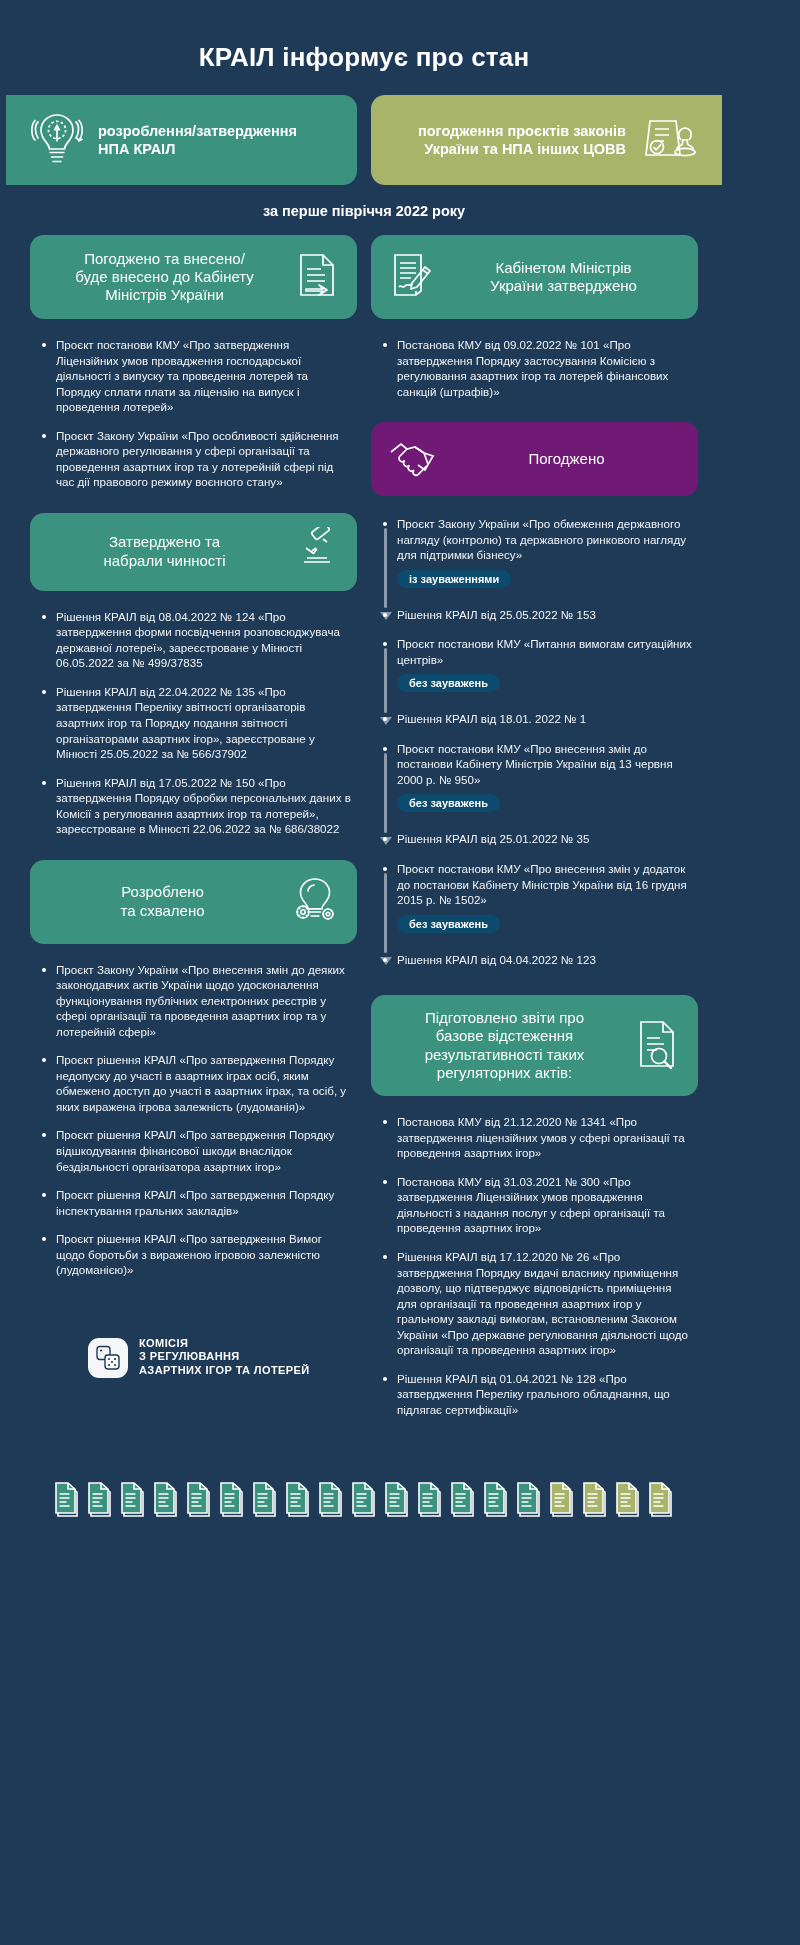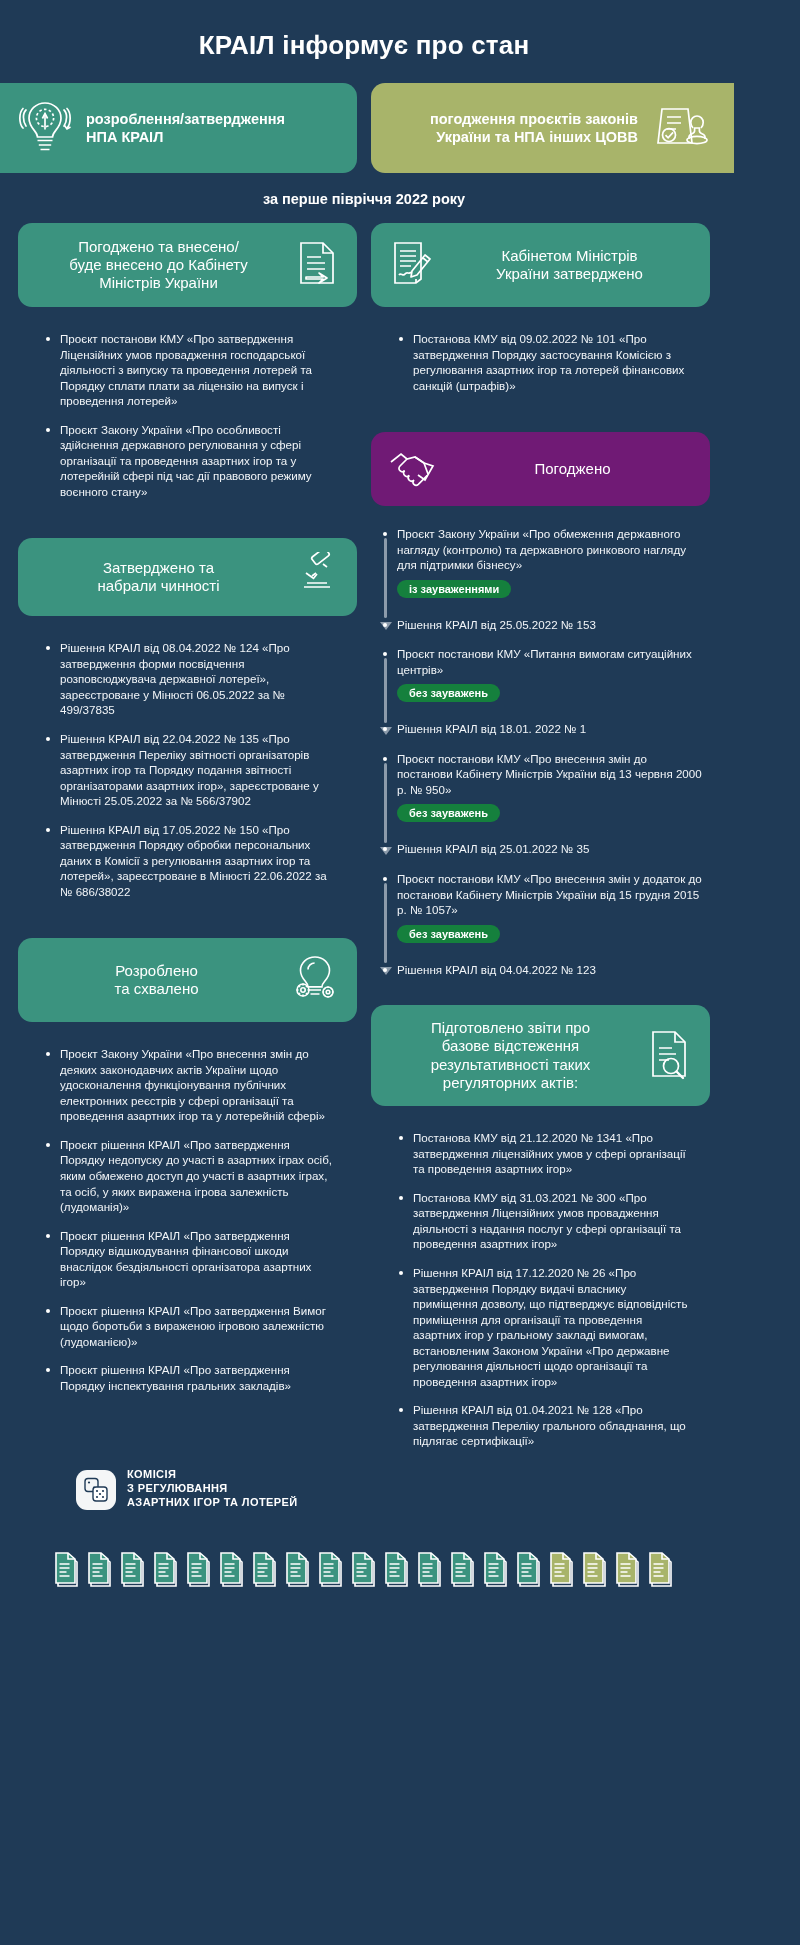--- a/index.html
+++ b/index.html
@@ -13,21 +13,21 @@
     width: 800px;
     min-height: 1945px;
     position: relative;
     overflow-x: hidden;
   }
   .page {
     width: 728px;
     min-height: 1945px;
     background: #1f3a56;
     position: relative;
-    padding: 0;
+    padding: 12px;
   }
 
   
   .main-title {
     text-align: center;
     font-size: 26px;
     font-weight: bold;
     letter-spacing: .2px;
     padding: 30px 20px 22px 20px;
     color: #ffffff;
@@ -107,21 +107,21 @@
     text-align: center;
   }
   .banner .banner-icon { flex: 0 0 auto; }
   .banner.icon-right { }
   .banner.icon-left .banner-title { text-align: center; }
 
   
   ul.bullets {
     list-style: none;
     padding: 8px 6px 10px 10px;
-    margin: 16px;
+    margin: 0;
   }
   ul.bullets > li {
     position: relative;
     padding-left: 16px;
     margin-bottom: 13px;
     font-size: 11.6px;
     line-height: 1.34;
     color: #f2f5f8;
   }
   ul.bullets > li:before {
@@ -170,21 +170,21 @@
     position: absolute;
     left: -1px;
     bottom: 2px;
     width: 0; height: 0;
     border-left: 6px solid transparent;
     border-right: 6px solid transparent;
     border-top: 8px solid #8c9bab;
   }
   .badge {
     display: inline-block;
-    background: #15803d;
+    background: #0c4a6e;
     color: #ffffff;
     font-size: 11px;
     font-weight: bold;
     border-radius: 11px;
     padding: 3px 12px;
     margin: 7px 0 7px 16px;
   }
   .flow .result-line {
     position: relative;
     padding-left: 16px;
@@ -341,22 +341,22 @@
             <circle cx="39" cy="40" r="5"></circle>
             <path d="M39 34.5v1.6M39 44v1.6M33.5 40h1.6M42.9 40h1.6M35.1 36.1l1.1 1.1M41.8 42.8l1.1 1.1M42.9 36.1l-1.1 1.1M36.2 42.8l-1.1 1.1"></path>
             <circle cx="39" cy="40" r="1.8"></circle>
           </svg>
         </span>
       </div>
       <ul class="bullets">
         <li>Проєкт Закону України «Про внесення змін до деяких законодавчих актів України щодо удосконалення функціонування публічних електронних реєстрів у сфері організації та проведення азартних ігор та у лотерейній сфері»</li>
         <li>Проєкт рішення КРАІЛ «Про затвердження Порядку недопуску до участі в азартних іграх осіб, яким обмежено доступ до участі в азартних іграх, та осіб, у яких виражена ігрова залежність (лудоманія)»</li>
         <li>Проєкт рішення КРАІЛ «Про затвердження Порядку відшкодування фінансової шкоди внаслідок бездіяльності організатора азартних ігор»</li>
+        <li>Проєкт рішення КРАІЛ «Про затвердження Порядку інспектування гральних закладів»</li>
         <li>Проєкт рішення КРАІЛ «Про затвердження Вимог щодо боротьби з вираженою ігровою залежністю (лудоманією)»</li>
-        <li>Проєкт рішення КРАІЛ «Про затвердження Порядку інспектування гральних закладів»</li>
       </ul>
 
       <div class="footer-logo">
         <span class="logo-mark">
           <svg width="28" height="28" viewBox="0 0 28 28" fill="none" stroke="#1f3a56" stroke-width="1.4">
             <rect x="3" y="2.5" width="13" height="13" rx="3"></rect>
             <circle cx="7" cy="6.5" r="1.1" fill="#1f3a56" stroke="none"></circle>
             <circle cx="12" cy="11.5" r="1.1" fill="#1f3a56" stroke="none"></circle>
             <rect x="11" y="11" width="14" height="14" rx="3" fill="#fff"></rect>
             <circle cx="15" cy="15" r="1.1" fill="#1f3a56" stroke="none"></circle>
@@ -431,21 +431,21 @@
           <div class="connector"></div>
           <div class="arrow-head"></div>
           <div class="bullet-line">Проєкт постанови КМУ «Про внесення змін до постанови Кабінету Міністрів України від 13 червня 2000 р. № 950»</div>
           <div class="badge">без зауважень</div>
           <div class="result-line">Рішення КРАІЛ від 25.01.2022 № 35</div>
         </div>
 
         <div class="flow">
           <div class="connector"></div>
           <div class="arrow-head"></div>
-          <div class="bullet-line">Проєкт постанови КМУ «Про внесення змін у додаток до постанови Кабінету Міністрів України від 15 грудня 2015 р. № 1057»</div>
+          <div class="bullet-line">Проєкт постанови КМУ «Про внесення змін у додаток до постанови Кабінету Міністрів України від 16 грудня 2015 р. № 1502»</div>
           <div class="badge">без зауважень</div>
           <div class="result-line">Рішення КРАІЛ від 04.04.2022 № 123</div>
         </div>
 
       </div>
 
       <div class="banner icon-right" style="margin-top:8px;">
         <span class="banner-title" style="white-space:pre-line;">Підготовлено звіти про
 базове відстеження
 результативності таких

